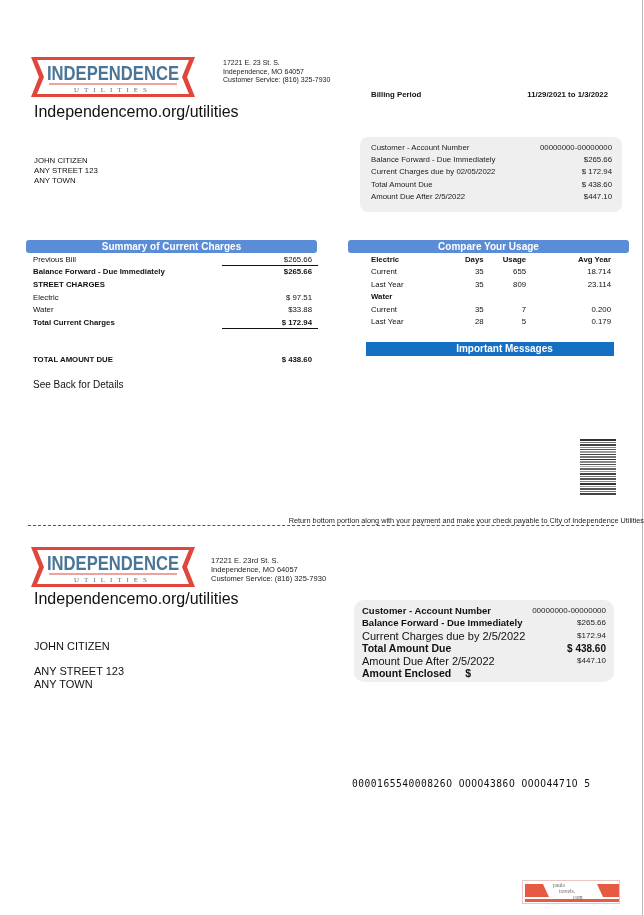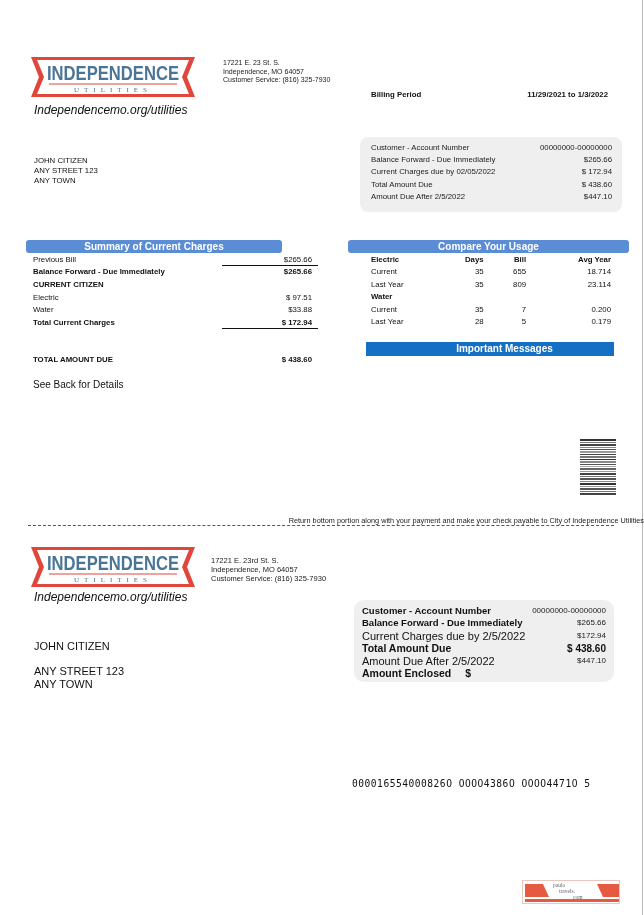--- a/index.html
+++ b/index.html
@@ -6,21 +6,21 @@
   html, body { width: 644px; height: 915px; background: #fff; overflow: hidden; }
   body { position: relative; font-family: "Liberation Sans", sans-serif; color: #111; }
   .abs { position: absolute; }
   .page-edge { position: absolute; left: 642px; top: 0; width: 1px; height: 915px; background: #b8b8b8; }
 
   
   .logo { position: absolute; width: 164px; height: 42px; }
   .logo svg { width: 100%; height: 100%; display: block; }
 
   .addr-block { font-size: 7px; line-height: 8.5px; color: #222; }
-  .website { font-size: 12px; color: #111; font-style: italic; }
+  .website { font-size: 16px; color: #111; }
 
   .bp-table { font-size: 7.8px; font-weight: bold; }
   .bp-row { display: flex; justify-content: space-between; height: 12px; }
 
   .acct-box { background: #efefef; border-radius: 8px; font-size: 7.8px; color: #222; padding: 4px 10px 0 11px; }
   .acct-row { display: flex; justify-content: space-between; height: 12.4px; align-items: center; }
 
   .mail-addr { font-size: 7.8px; line-height: 10px; color: #111; }
 
   .section-bar { background: #5b8dd6; color: #fff; font-weight: bold; font-size: 10px; text-align: center; height: 13px; line-height: 13px; border-radius: 3px; }
@@ -109,33 +109,33 @@
     <span>$447.10</span>
   </div>
 </div>
 
 <div class="abs mail-addr" style="left:34px; top:156px;">
   <div>JOHN CITIZEN</div>
   <div>ANY STREET 123</div>
   <div>ANY TOWN</div>
 </div>
 
-<div class="abs section-bar" style="left:26px; top:240px; width:256px;">Summary of Current Charges</div>
+<div class="abs section-bar" style="left:26px; top:240px; width:291px;">Summary of Current Charges</div>
 
 <div class="abs" style="left:33px; top:253px; width:283px;">
   <div class="sum-row">
     <span>Previous Bill</span>
     <span>$265.66</span>
   </div>
   <div class="sum-row bold">
     <span>Balance Forward - Due Immediately</span>
     <span>$265.66</span>
   </div>
   <div class="sum-row bold">
-    <span>CURRENT CITIZEN</span>
+    <span>STREET CHARGES</span>
   </div>
   <div class="sum-row">
     <span>Electric</span>
     <span>$ 97.51</span>
   </div>
   <div class="sum-row">
     <span>Water</span>
     <span>$33.88</span>
   </div>
   <div class="sum-row bold">
@@ -152,21 +152,21 @@
 </div>
 
 <div class="abs see-back" style="left:33px; top:379px;">See Back for Details</div>
 
 <div class="abs section-bar" style="left:348px; top:240px; width:281px;">Compare Your Usage</div>
 
 <div class="abs usage-table" style="left:371px; top:253px; width:240px;">
   <div class="u-row hdr">
     <span class="c1">Electric</span>
     <span class="c2">Days</span>
-    <span class="c3">Bill</span>
+    <span class="c3">Usage</span>
     <span class="c4">Avg Year</span>
   </div>
   <div class="u-row">
     <span class="c1">Current</span>
     <span class="c2">35</span>
     <span class="c3">655</span>
     <span class="c4">18.714</span>
   </div>
   <div class="u-row">
     <span class="c1">Last Year</span>

